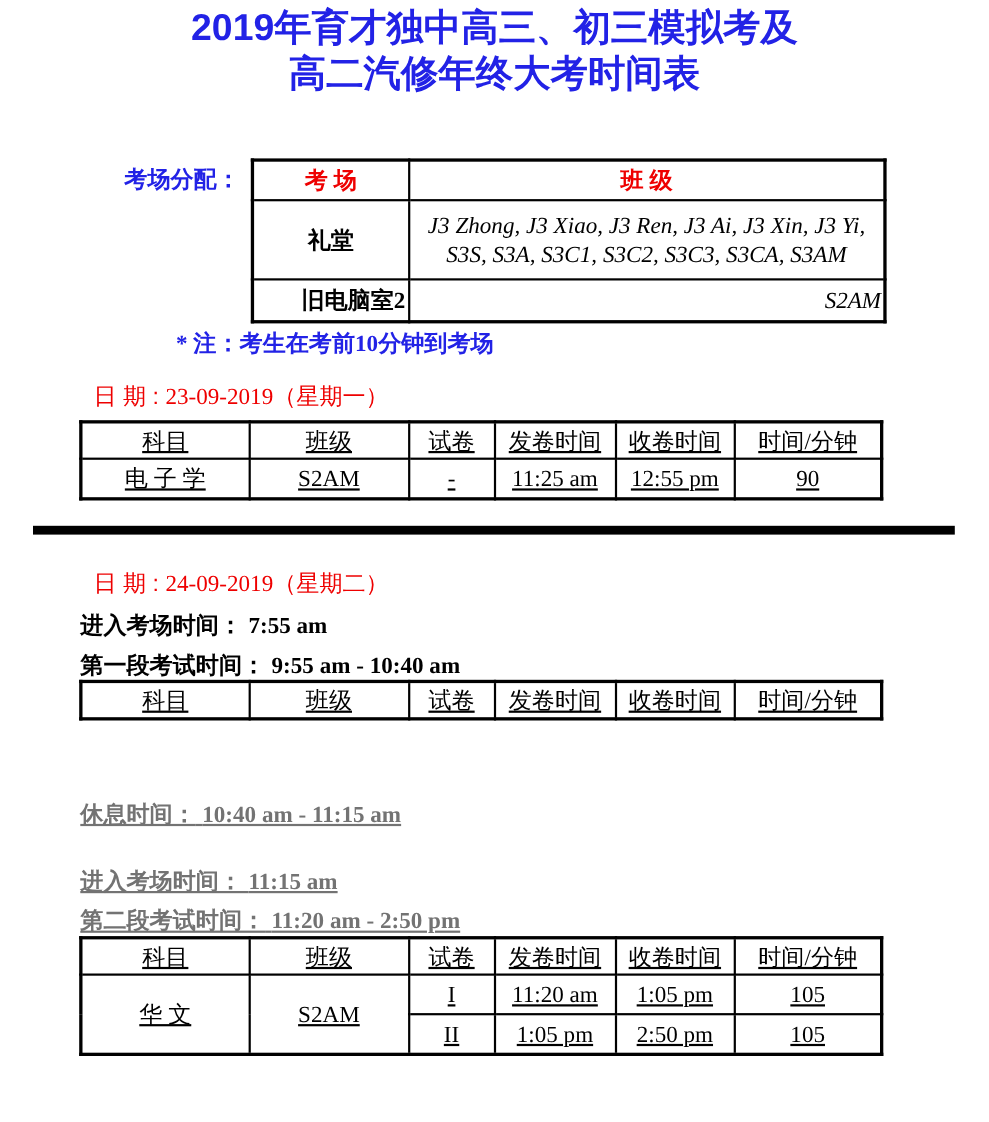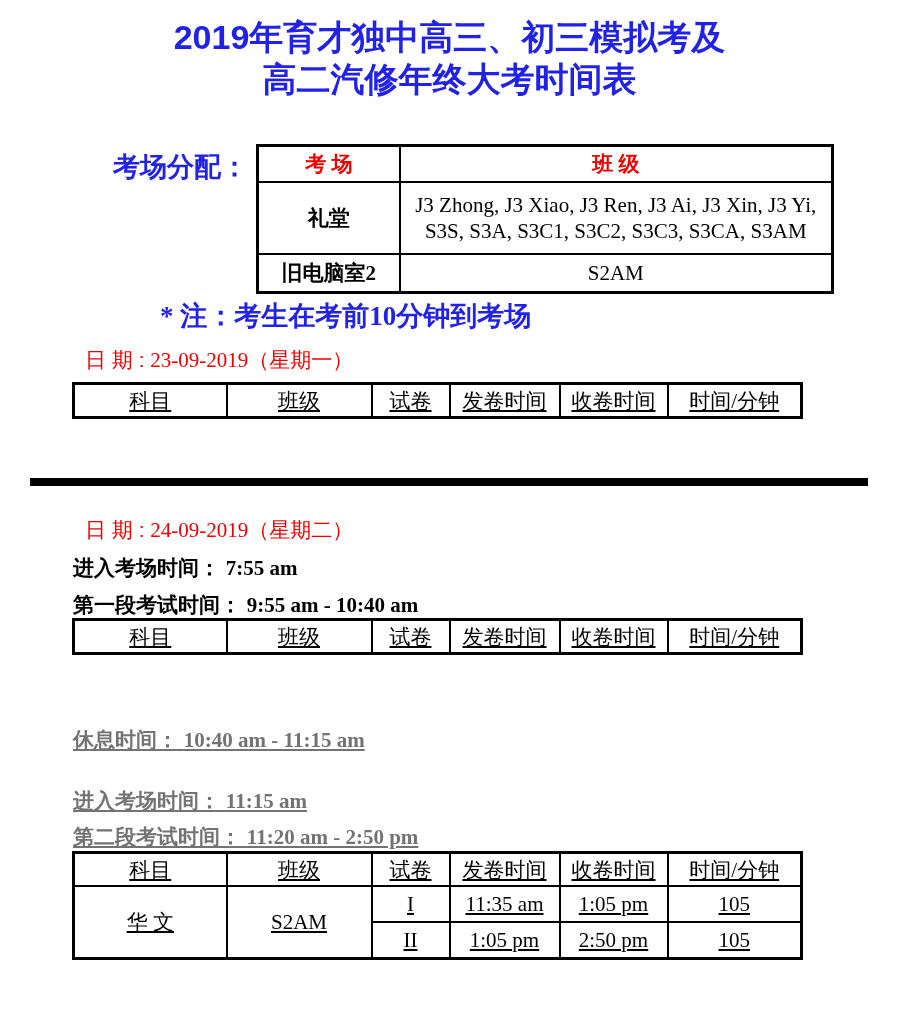--- a/index.html
+++ b/index.html
@@ -12,33 +12,33 @@
     width: 899px;
     height: 1020px;
     font-family: "Liberation Sans", sans-serif;
     color: #000000;
     overflow: hidden;
   }
   .abs { position: absolute; }
 
   
   .doc-title {
-    left: 0; top: 16px; width: 899px;
+    left: 0; top: 4px; width: 899px;
     text-align: center;
     color: #2222e6;
     font-weight: bold;
     font-size: 34px;
     line-height: 42px;
   }
 
   
   .blue-label {
     color: #2222e6;
     font-weight: bold;
-    font-size: 27px;
+    font-size: 21px;
   }
   .red-date {
     color: #ee0000;
     font-weight: normal;
     font-size: 21px;
   }
   .red-date .num, .time-line .num {
     font-family: "Liberation Serif", serif;
   }
   .time-line {
@@ -58,30 +58,30 @@
   }
   .grid td {
     border: 2px solid #000000;
     text-align: center;
     vertical-align: middle;
     font-family: "Liberation Serif", serif;
     font-size: 21px;
     padding: 0 2px;
     overflow: hidden;
   }
-  .venue-table { width: 575px; margin-left: 28px; }
+  .venue-table { width: 575px; }
   .venue-table .hdr td {
     color: #ee0000;
     font-weight: bold;
     height: 34px;
   }
   .venue-table .r1 td { height: 70px; }
-  .venue-table .r2 td { height: 36px; }
+  .venue-table .r2 td { height: 36px; text-align: right; }
   .venue-name { font-weight: bold; font-family: "Liberation Sans", sans-serif; font-size: 20px; }
-  .classes-cell { font-size: 21px; line-height: 26px; }
+  .classes-cell { font-size: 21px; line-height: 26px; font-style: italic; }
 
   .exam-table { width: 728px; text-decoration: underline; }
   .exam-table .hdr td { height: 31px; }
   .exam-table .row td { height: 34px; }
 
   .divider {
     left: 30px; top: 478px;
     width: 838px; height: 8px;
     background: #000000;
   }
@@ -135,20 +135,28 @@
     </colgroup>
   <tbody>
       <tr class="hdr">
     <td>科目</td>
     <td>班级</td>
     <td>试卷</td>
     <td>发卷时间</td>
     <td>收卷时间</td>
     <td>时间/分钟</td>
   </tr>
+  <tr class="row">
+    <td>电 子 学</td>
+    <td>S2AM</td>
+    <td>-</td>
+    <td>11:25 am</td>
+    <td>12:55 pm</td>
+    <td>90</td>
+  </tr>
 </tbody>
   </table>
 
 <div class="abs divider"></div>
 
 <div class="abs red-date" style="left:85px; top:516px;">
   <span>日 期 :</span>
   <span class="num">24-09-2019</span><span>（星期二）</span>
 </div>
 
@@ -213,21 +221,21 @@
     <td>班级</td>
     <td>试卷</td>
     <td>发卷时间</td>
     <td>收卷时间</td>
     <td>时间/分钟</td>
   </tr>
   <tr class="row">
     <td rowspan="2">华 文</td>
     <td rowspan="2">S2AM</td>
     <td>I</td>
-    <td>11:35 am</td>
+    <td>11:20 am</td>
     <td>1:05 pm</td>
     <td>105</td>
   </tr>
   <tr class="row">
     <td>II</td>
     <td>1:05 pm</td>
     <td>2:50 pm</td>
     <td>105</td>
   </tr>
 </tbody>

